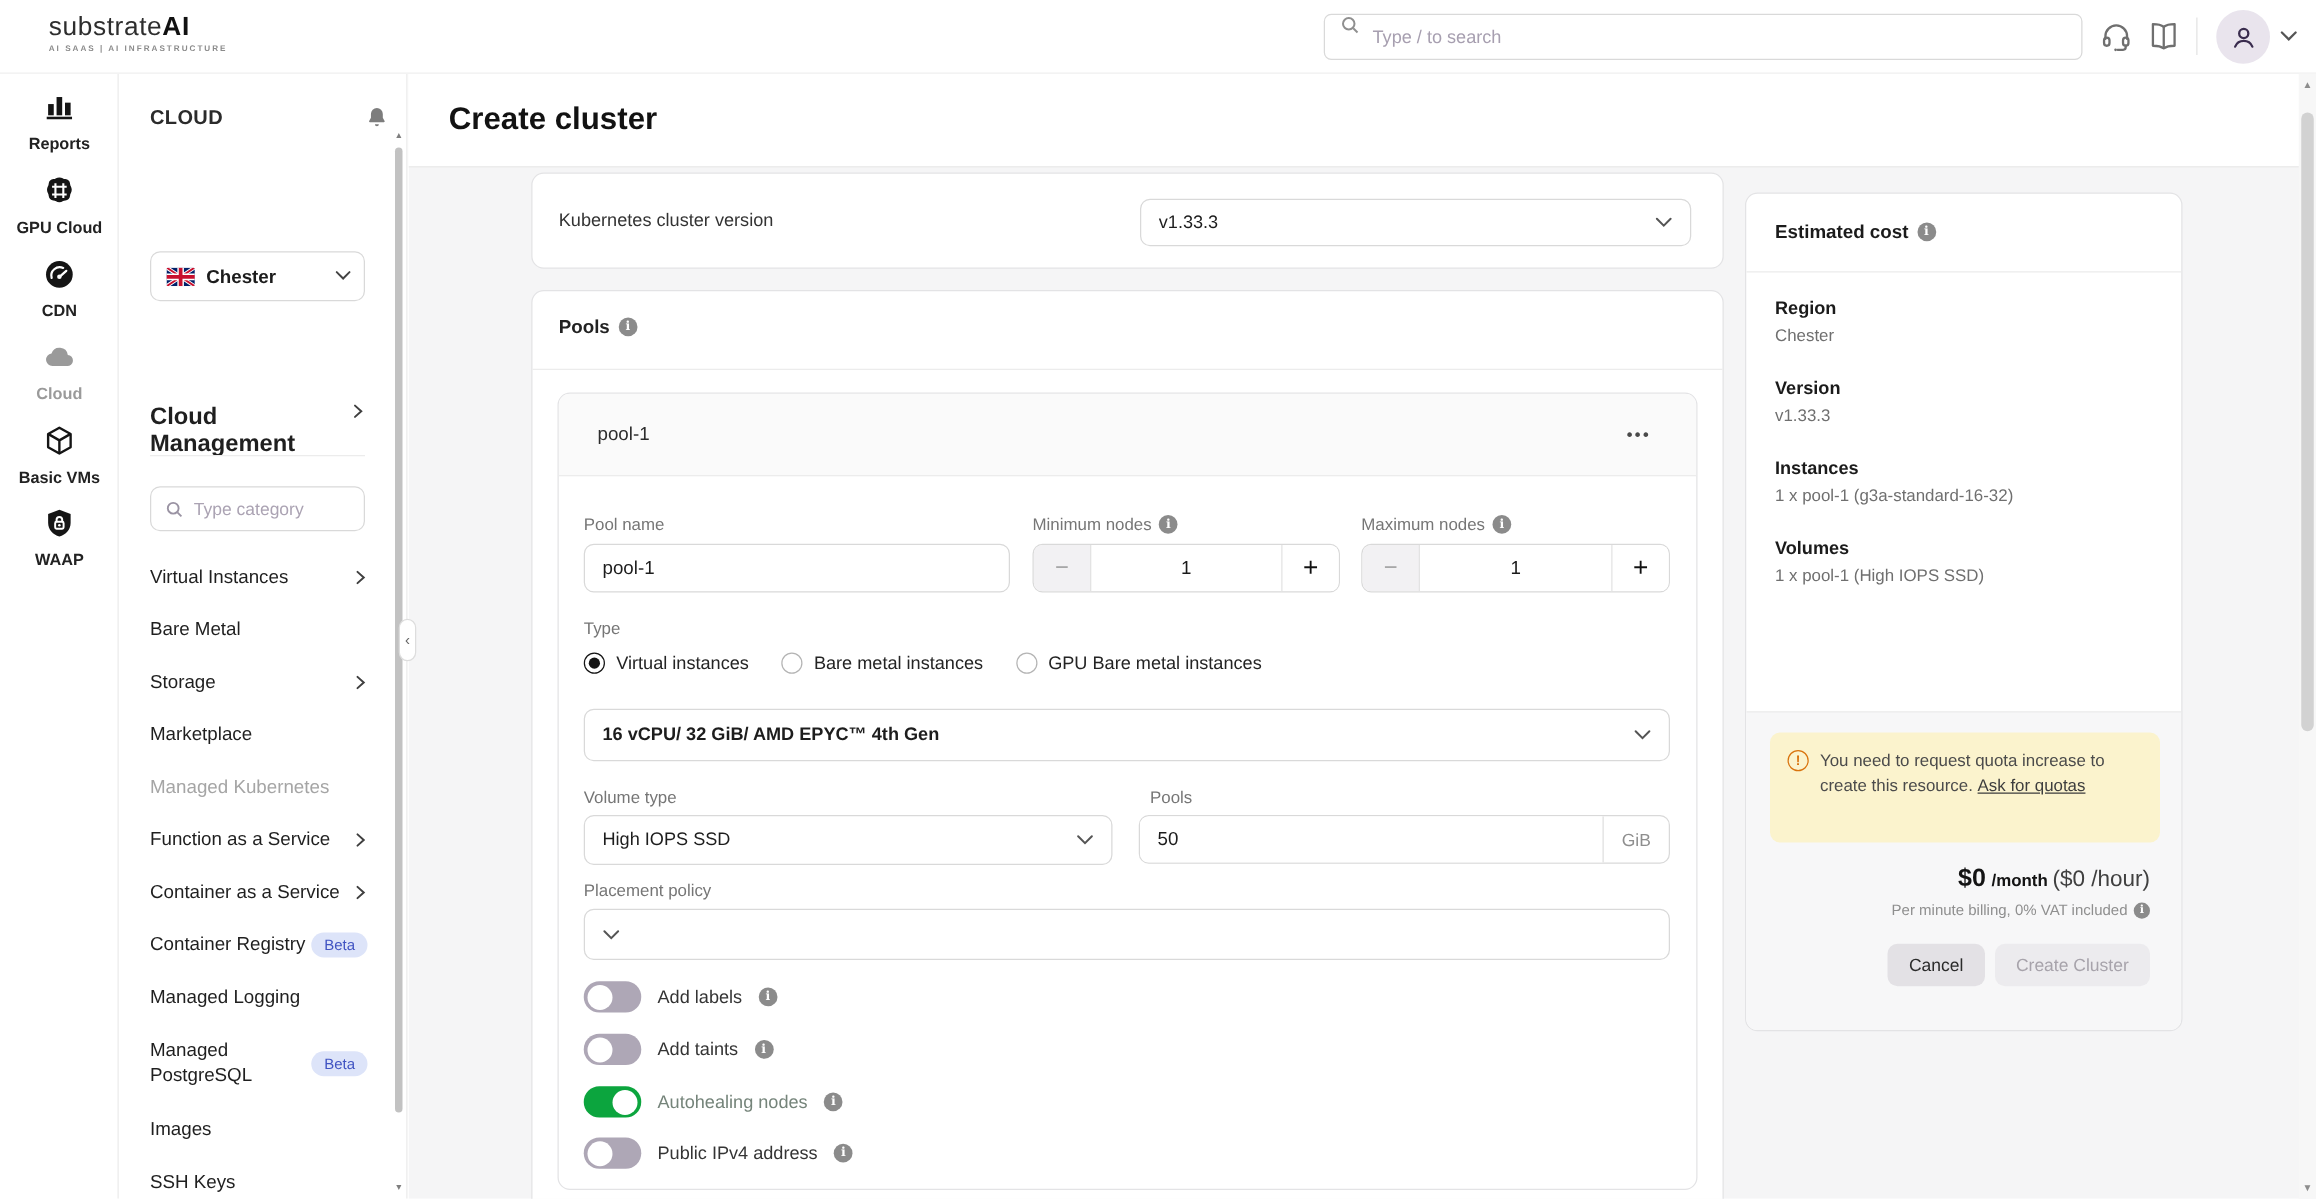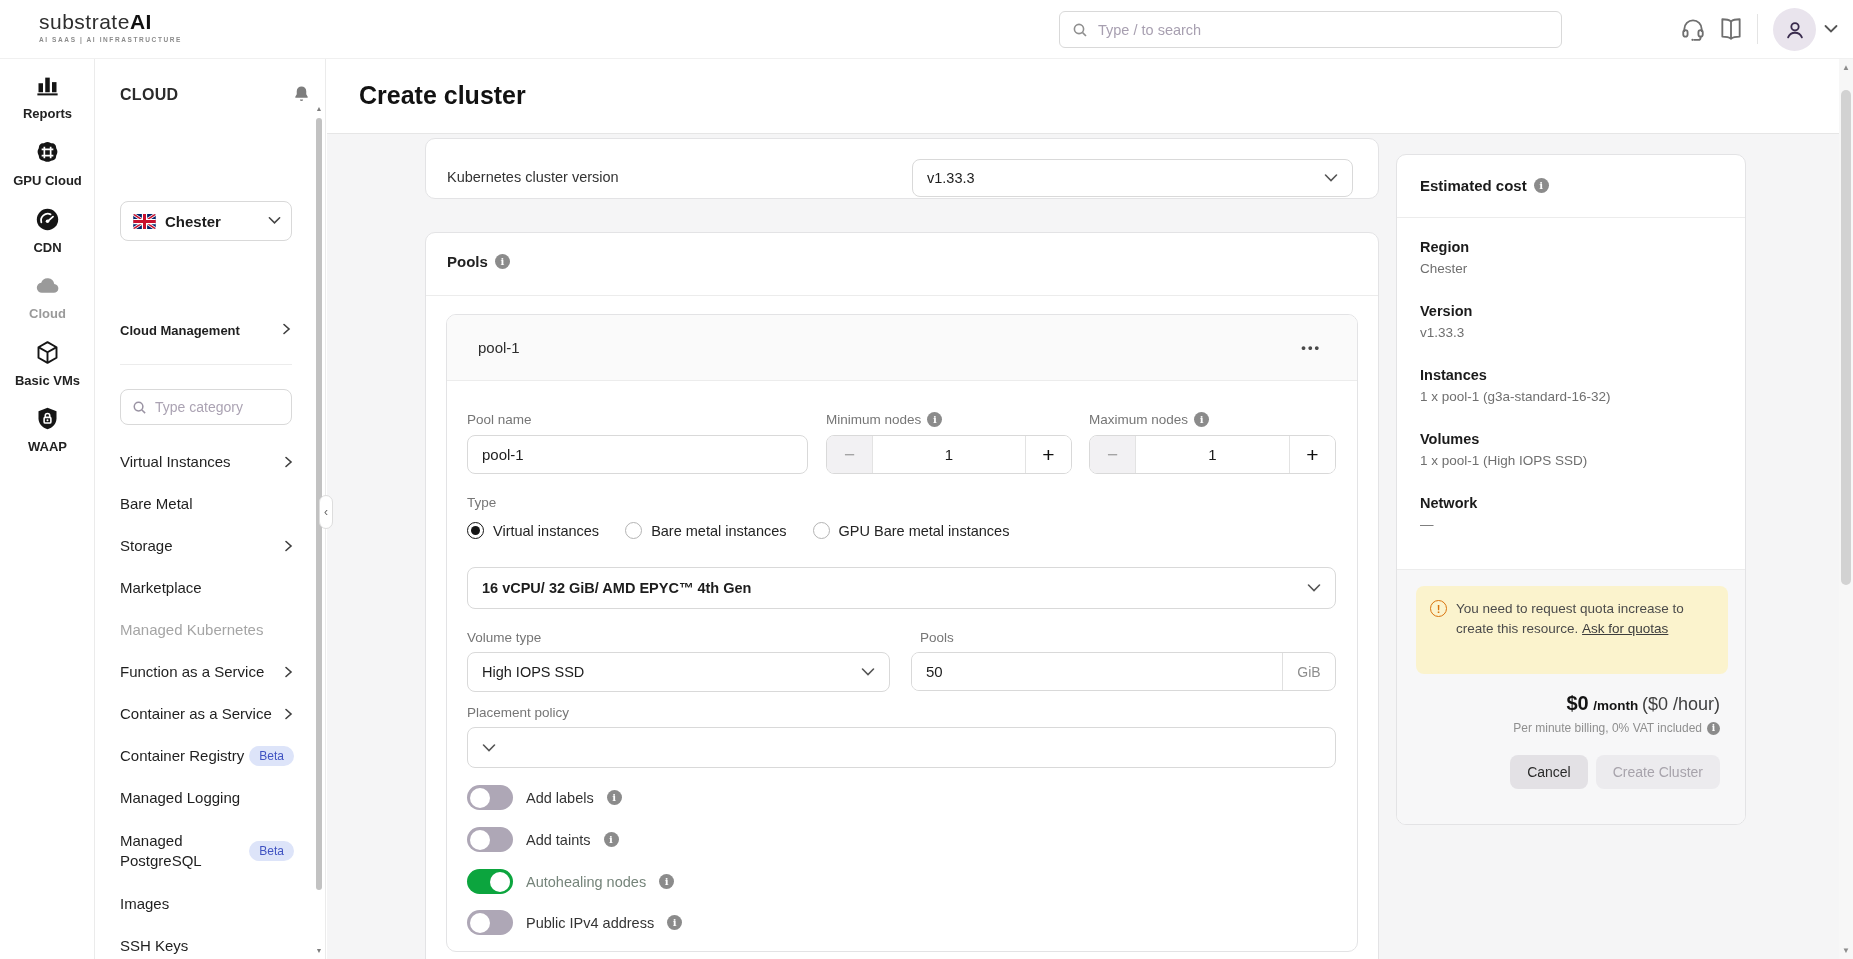--- a/index.html
+++ b/index.html
@@ -7,22 +7,22 @@
     font-family:"Liberation Sans","DejaVu Sans",sans-serif; color:#1d1d1f; }
   .app { position:relative; width:1853px; height:959px; background:#fff; }
 
   
   .topbar { position:absolute; left:0; top:0; width:1853px; height:59px; background:#fff;
     border-bottom:1px solid #f0f0f0; z-index:5; }
   .logo { position:absolute; left:39px; top:10px; cursor:pointer; }
   .logo-line { font-size:21px; letter-spacing:.5px; color:#2e2e2e; font-weight:400; }
   .logo-line b { font-weight:800; color:#111; }
   .logo-tag { font-size:6.5px; letter-spacing:1.6px; color:#8b8b8b; margin-top:2px; font-weight:600; }
-  .gsearch { position:absolute; left:1059px; top:11px; width:503px; height:37px;
-    border:1px solid #d9d9d9; border-radius:6px; background:#fff; display:flex; align-items:center; padding:0 12px; gap:10px; }
+  .gsearch { position:absolute; left:1059px; top:11px; width:607px; height:37px;
+    border:1px solid #d9d9d9; border-radius:6px; background:#fff; display:flex; padding:0 12px; gap:10px; }
   .gsearch input { border:0; outline:none; flex:1; font-size:14.5px; color:#333; background:transparent; font-family:inherit; }
   .gsearch input::placeholder { color:#a79fb0; }
   .tb-icon { position:absolute; top:16px; width:26px; height:26px; color:#6f6f6f; cursor:pointer; }
   .tb-divider { position:absolute; left:1757px; top:14px; width:1px; height:30px; background:#e4e4e4; }
   .avatar { position:absolute; left:1773px; top:8px; width:43px; height:43px; border-radius:50%;
     background:#e9e4ed; display:flex; align-items:center; justify-content:center; cursor:pointer; }
   .av-chev { position:absolute; left:1824px; top:24px; width:14px; height:10px; color:#555; cursor:pointer; }
 
   
   .rail { position:absolute; left:0; top:59px; width:95px; height:900px; background:#fff; border-right:1px solid #ebebeb; }
@@ -40,21 +40,21 @@
   .cp-label { font-size:12.5px; color:#8a8a8a; }
   .cp-row { display:flex; align-items:center; gap:8px; margin-top:3px; }
   .id-badge { width:19px; height:17px; border-radius:4px; background:#a7a7a7; color:#fff; font-size:9.5px;
     font-weight:700; display:flex; align-items:center; justify-content:center; }
   .cp-value { font-size:15px; font-weight:700; color:#1c1c1c; }
   .card-chev { position:absolute; right:10px; top:50%; margin-top:-5px; width:13px; height:9px; color:#444; }
   .card-region { top:142px; height:40px; display:flex; align-items:center; gap:9px; padding:0 12px; }
   .flag { width:23px; height:15px; border-radius:2px; overflow:hidden; flex:0 0 auto; }
   .region-name { font-size:15px; font-weight:600; color:#1c1c1c; }
   .sb-mgmt { position:absolute; left:24px; top:264px; width:172px; display:flex; justify-content:space-between;
-    align-items:flex-start; font-size:13px; font-weight:600; color:#1f1f1f; cursor:pointer; }
+    align-items:flex-start; font-size:19px; font-weight:600; color:#1f1f1f; cursor:pointer; }
   .sb-divider { position:absolute; left:24px; top:305px; width:172px; height:1px; background:#ececec; }
   .cat-search { position:absolute; left:24px; top:330px; width:172px; height:36px; border:1px solid #d9d9d9;
     border-radius:8px; display:flex; align-items:center; gap:8px; padding:0 11px; }
   .cat-search input { border:0; outline:none; width:110px; font-size:14px; background:transparent; font-family:inherit; }
   .cat-search input::placeholder { color:#aba3b3; }
   .menu { position:absolute; left:24px; top:382px; width:174px; display:flex; flex-direction:column; }
   .menu-item { height:42px; display:flex; align-items:center; justify-content:space-between; cursor:pointer; }
   .menu-item .mi-label { font-size:15px; font-weight:500; color:#1f1f1f; line-height:1.35; }
   .menu-item.on .mi-label { color:#a5a5a5; cursor:default; }
   .menu-item.tall { height:64px; }
@@ -67,21 +67,21 @@
   .sb-thumb { position:absolute; left:3px; top:14px; width:6px; height:772px; border-radius:3px; background:#c2c2c2; cursor:pointer; }
   .collapse-tab { position:absolute; left:319px; top:495px; width:14px; height:34px; background:#fff; border:1px solid #ddd;
     border-radius:7px; display:flex; align-items:center; justify-content:center; font-size:12px; color:#666; cursor:pointer; z-index:7; }
 
   
   .main { position:absolute; left:327px; top:59px; width:1526px; height:900px; background:#f5f5f6; }
   .main-header { position:absolute; left:0; top:0; width:100%; height:75px; background:#fff; border-bottom:1px solid #e6e6e6; }
   .page-title { position:absolute; left:32px; top:22px; font-size:25px; font-weight:700; color:#121212; }
 
   .card { position:absolute; background:#fff; border:1px solid #e3e3e5; border-radius:10px; }
-  .card-version { left:98px; top:79px; width:954px; height:61px; }
+  .card-version { left:98px; top:79px; width:954px; height:77px; }
   .cv-label { position:absolute; left:21px; top:30px; font-size:14.5px; color:#333; }
   .select { border:1px solid #d9d9d9; border-radius:8px; background:#fff; display:flex; align-items:center;
     padding:0 14px; cursor:pointer; }
   .select .sel-text { flex:1; font-size:14.5px; color:#1d1d1d; font-weight:500; white-space:nowrap; overflow:hidden; }
   .sel-chev { width:14px; height:10px; color:#555; flex:0 0 auto; }
   .cv-select { position:absolute; left:486px; top:20px; width:441px; height:38px; }
 
   .card-pools { left:98px; top:173px; width:954px; height:800px; }
   .pools-head { position:absolute; left:21px; top:20px; display:flex; align-items:center; gap:7px; }
   .pools-title { font-size:15px; font-weight:600; color:#222; }
@@ -500,24 +500,20 @@
           <div class="sum-value">v1.33.3</div>
         </div>
         <div class="sum-row">
           <div class="sum-label">Instances</div>
           <div class="sum-value">1 x pool-1 (g3a-standard-16-32)</div>
         </div>
         <div class="sum-row">
           <div class="sum-label">Volumes</div>
           <div class="sum-value">1 x pool-1 (High IOPS SSD)</div>
         </div>
-        <div class="sum-row">
-          <div class="sum-label">Network</div>
-          <div class="sum-value">—</div>
-        </div>
       </div>
 
       <div class="sum-footer">
         <div class="warnbox">
           <span class="warn-icon">!</span>
           <span class="warn-text">
             <span>You need to request quota increase to create this resource. </span><a>Ask for quotas</a>
           </span>
         </div>
         <div class="price-line">

